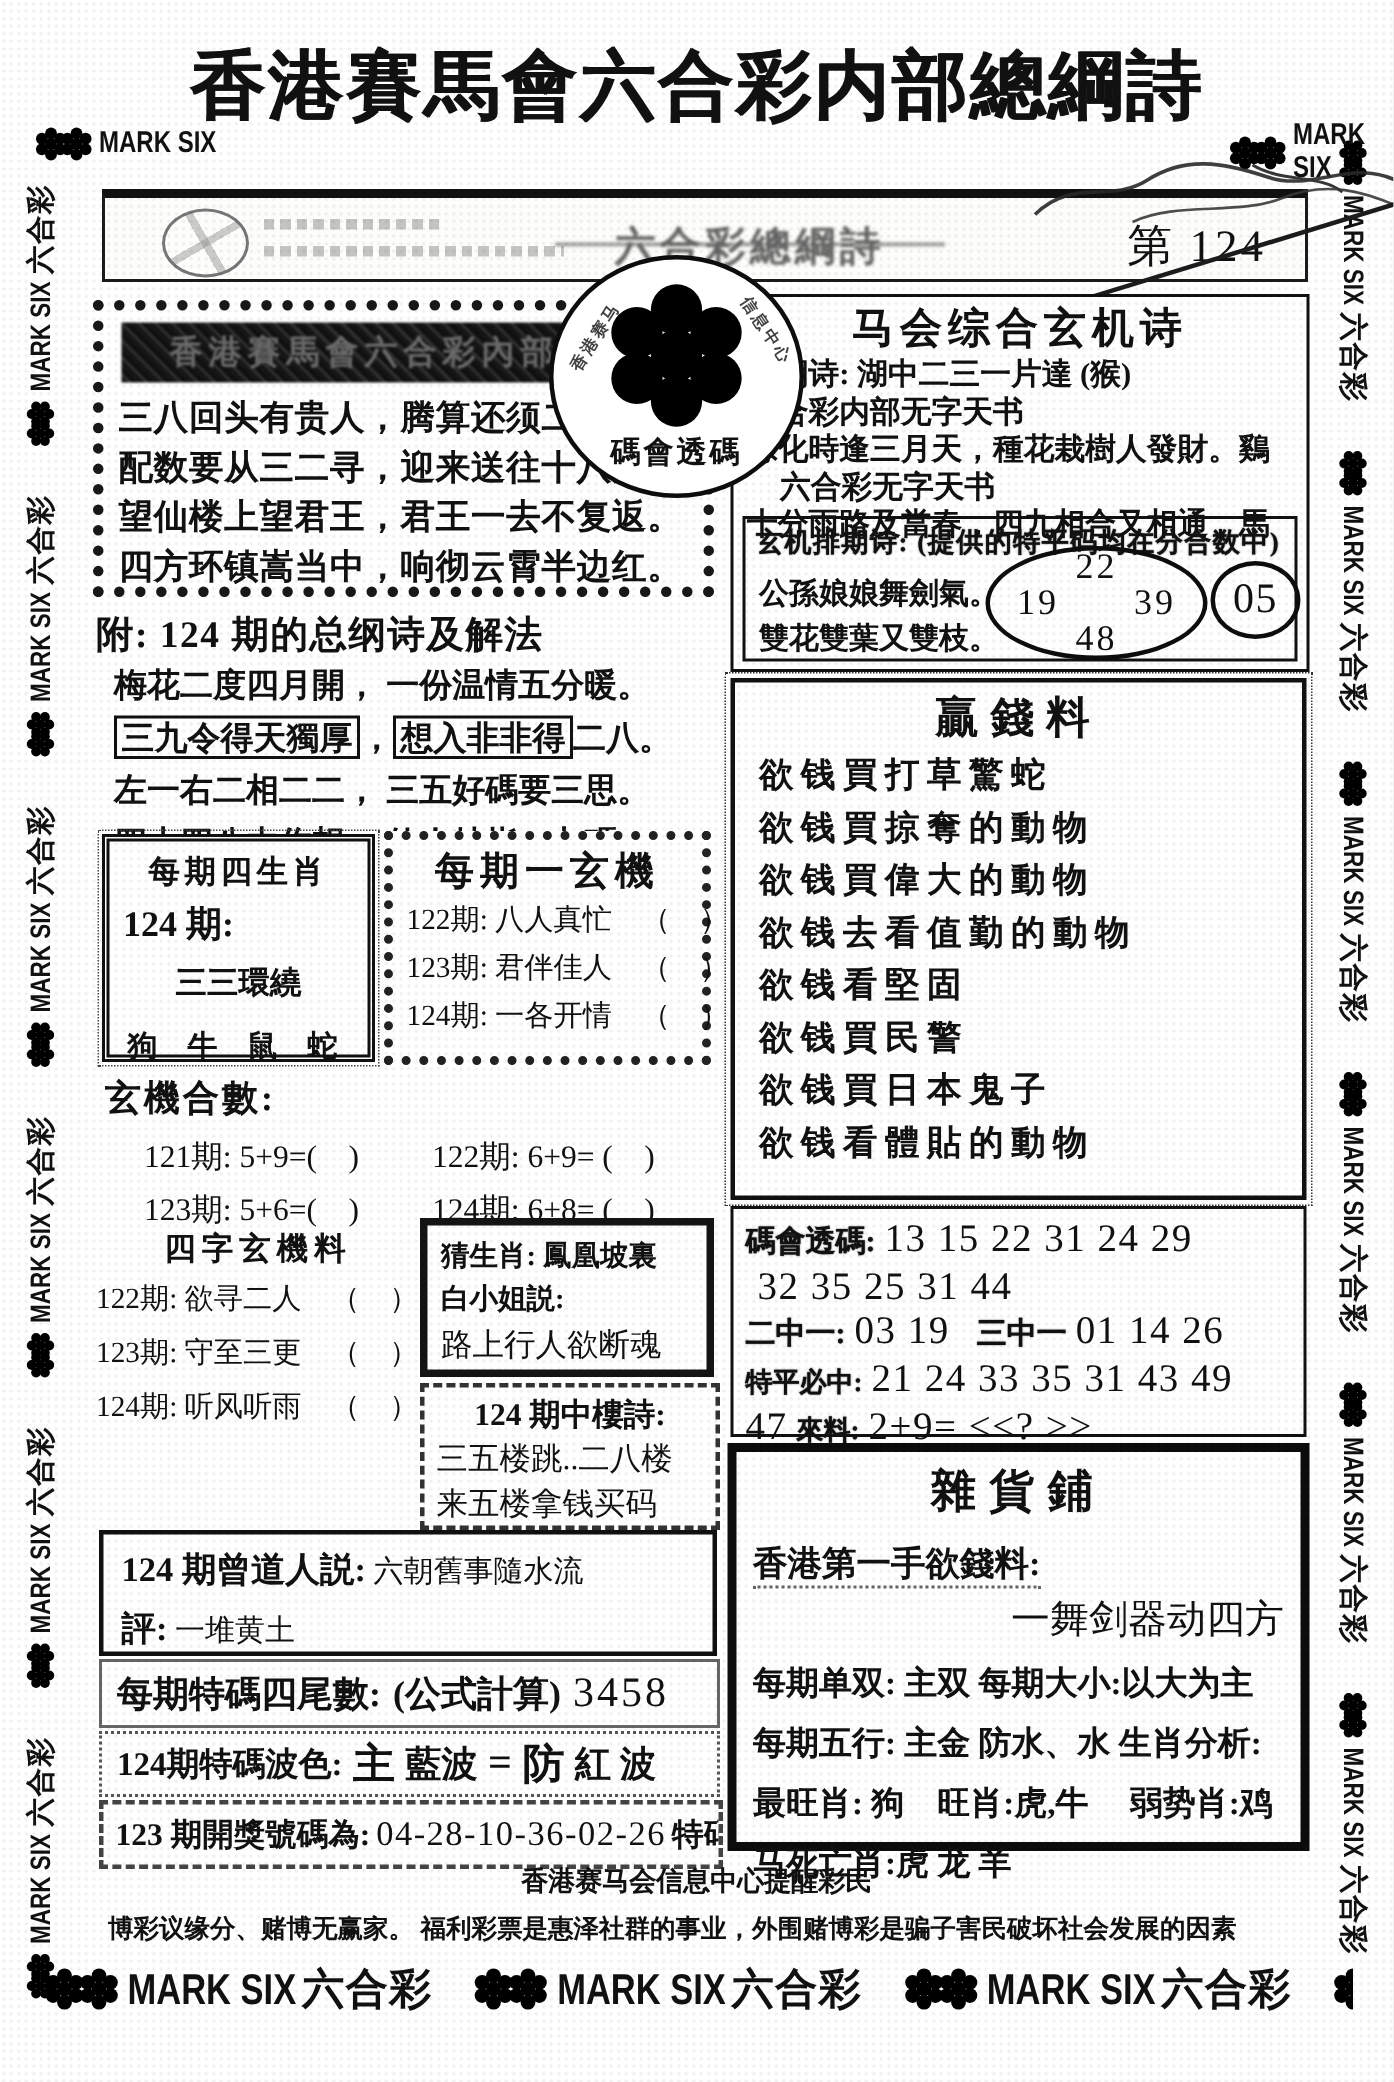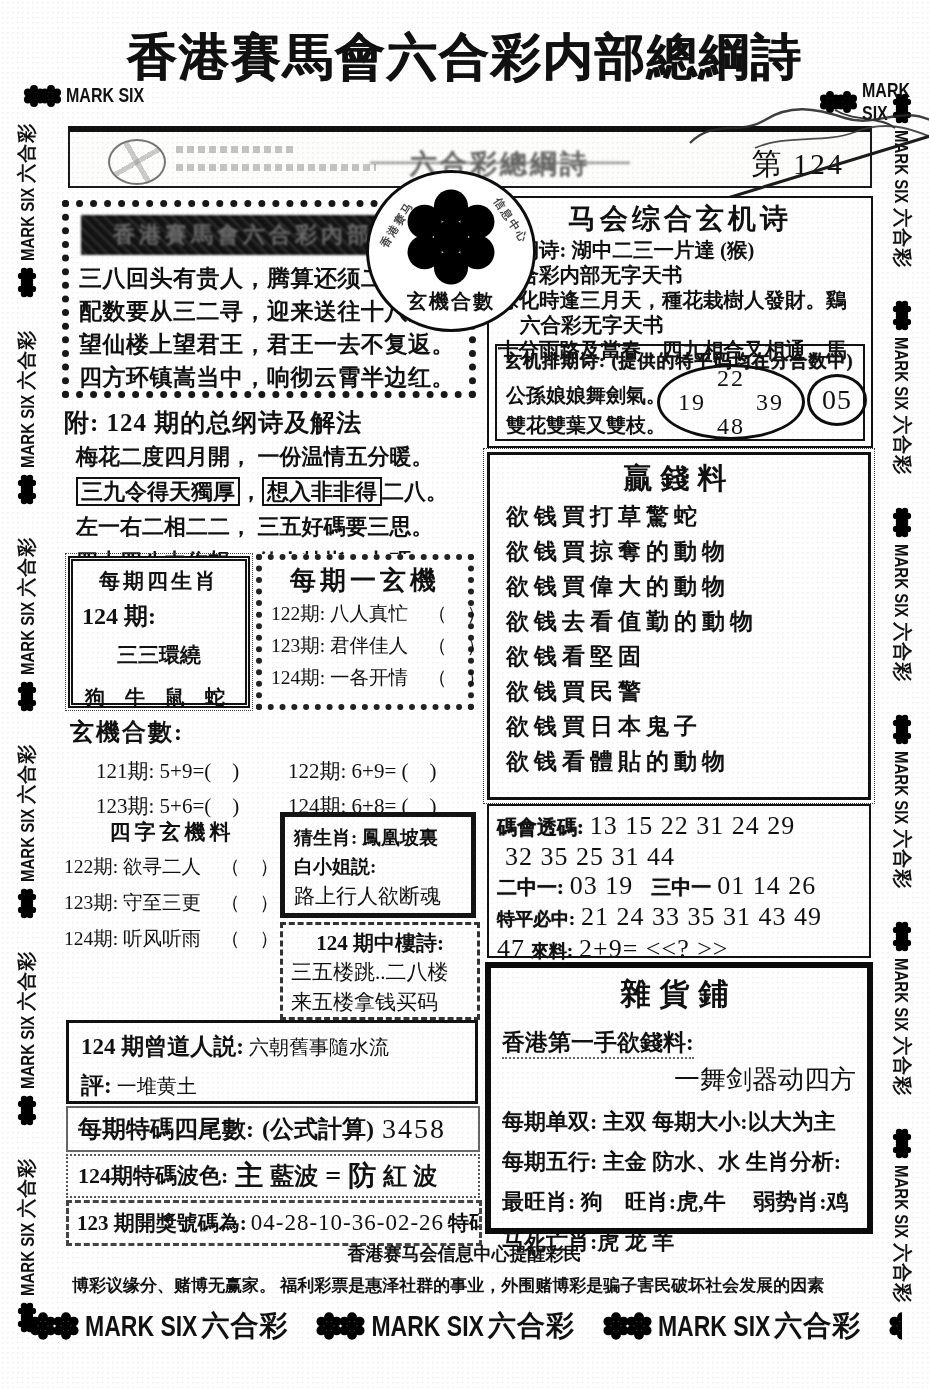--- a/index.html
+++ b/index.html
@@ -440,21 +440,21 @@
     </svg>
     <div class="diag-line"></div>
   </div>
 
   <div class="stamp-seal">
     <svg class="flower-big" width="104" height="104" viewBox="0 0 28 28">
         <use href="#flower"></use>
       </svg>
     <span class="arc arc-l">香港赛马</span>
     <span class="arc arc-r">信息中心</span>
-    <div class="stamp-bottom">玄機合數</div>
+    <div class="stamp-bottom">碼會透碼</div>
   </div>
 
   <div class="box poem-box">
     <div class="hidden-bar">香港賽馬會六合彩內部總綱</div>
     <p class="poem-line">三八回头有贵人，腾算还须二五合。</p>
     <p class="poem-line">配数要从三二寻，迎来送往十八数。</p>
     <p class="poem-line">望仙楼上望君王，君王一去不复返。</p>
     <p class="poem-line">四方环镇嵩当中，响彻云霄半边红。</p>
   </div>
 

